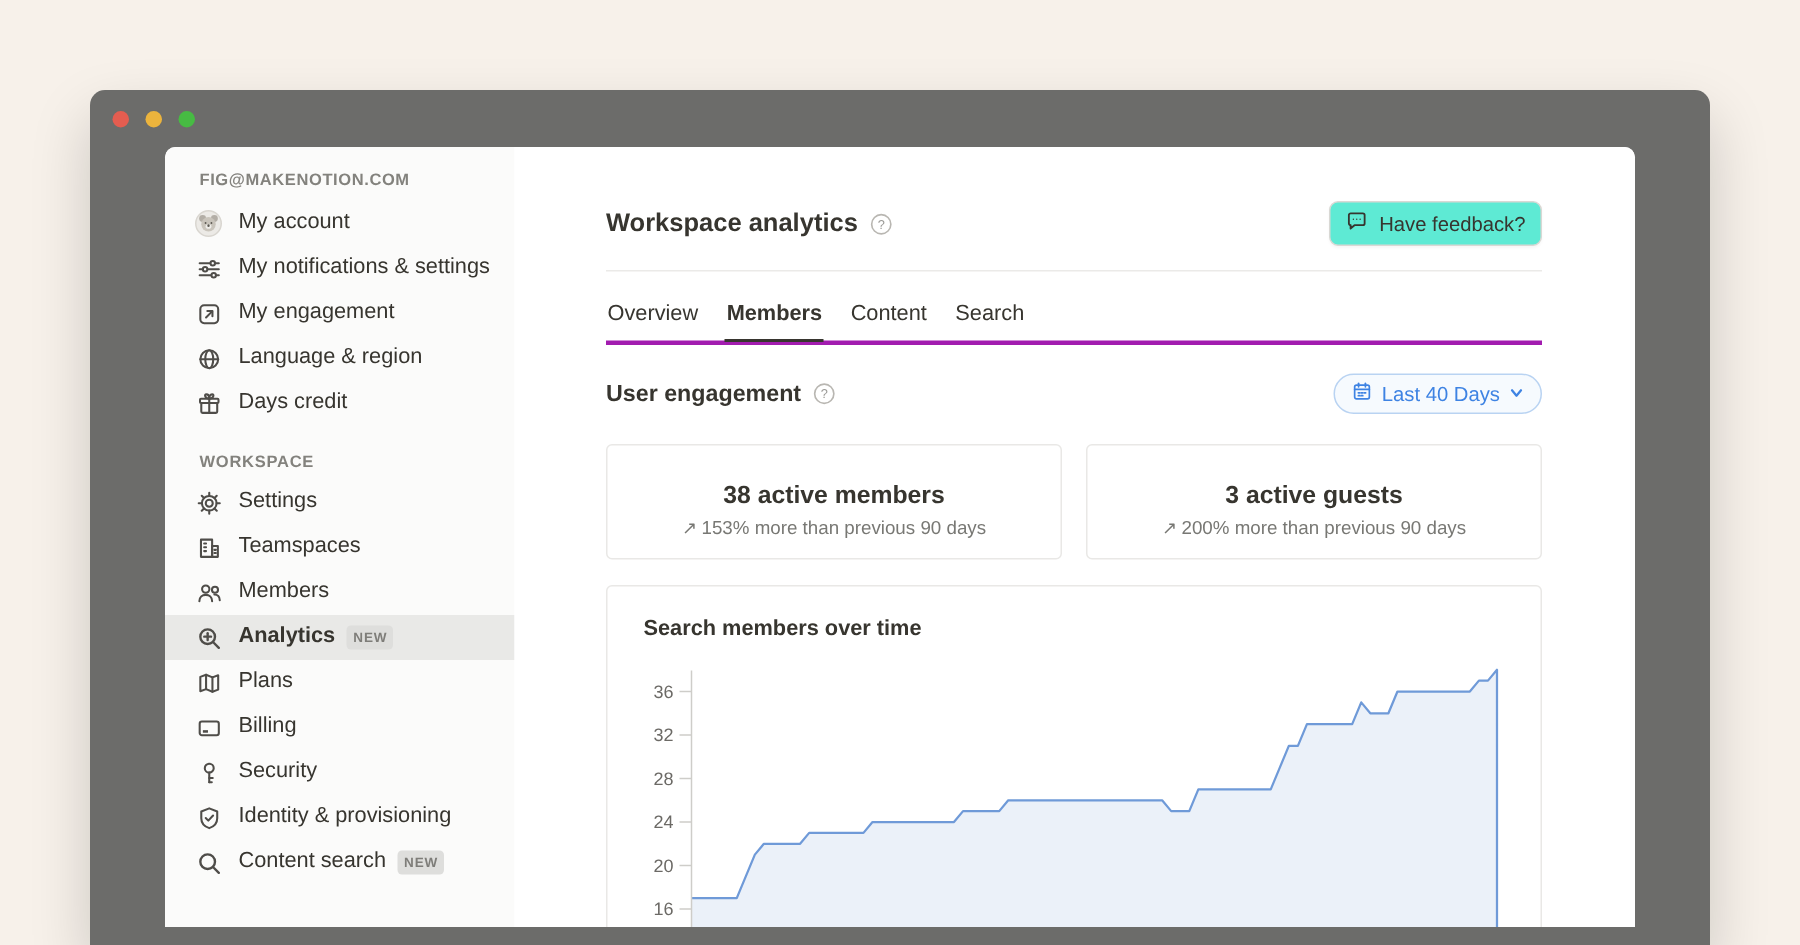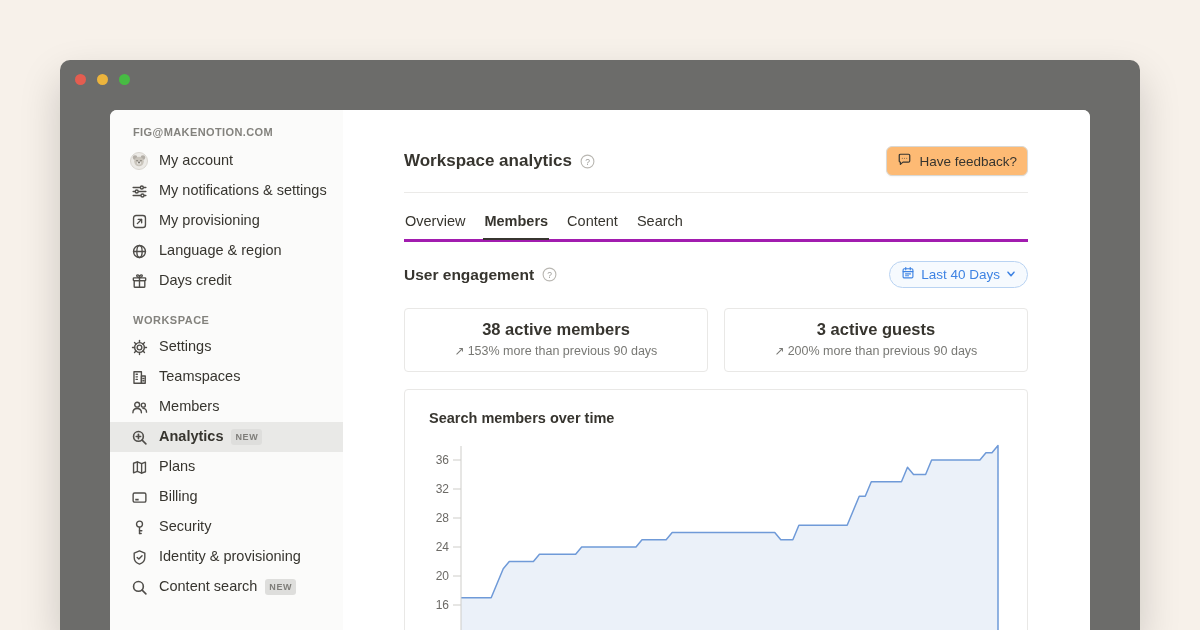--- a/index.html
+++ b/index.html
@@ -14,21 +14,21 @@
     position:absolute; left:60px; top:60px; width:1080px; height:570px;
     background:#6c6c6a; border-radius:10px 10px 0 0;
     box-shadow:0 18px 40px rgba(0,0,0,.18);
   }
   .traffic { position:absolute; top:14px; left:15px; display:flex; gap:11px; }
   .dot { width:11px; height:11px; border-radius:50%; }
   .dot.red { background:#e45d50; }
   .dot.yellow { background:#ecb43d; }
   .dot.green { background:#47bb43; }
   .panel {
-    position:absolute; left:50px; top:50px; width:980px; height:520px;
+    position:absolute; left:50px; top:38px; width:980px; height:520px;
     background:#ffffff; border-radius:7px 7px 0 0; display:flex; overflow:hidden;
   }
   
   .sidebar { width:233px; flex-shrink:0; background:#fbfbfa; padding-top:12px; }
   .side-email {
     padding:4px 12px 8px 23px; font-size:11px; font-weight:600;
     letter-spacing:.4px; color:#83827d;
   }
   .side-section {
     padding:18px 12px 6px 23px; font-size:11px; font-weight:600;
@@ -52,40 +52,40 @@
     border:1px solid #d9d6d0; display:flex; align-items:center; justify-content:center; overflow:hidden;
   }
   svg.icon { stroke:#4f4d49; fill:none; stroke-width:1.3; stroke-linecap:round; stroke-linejoin:round; }
   
   .main { flex:1; padding:0 62px 0 61px; background:#fff; }
   .main-header { display:flex; justify-content:space-between; align-items:center; margin-top:36px; }
   .title-wrap { display:flex; align-items:center; gap:8px; }
   .page-title { font-size:17px; font-weight:700; }
   .help { width:15px; height:15px; cursor:pointer; }
   .feedback-btn {
-    display:flex; align-items:center; gap:7px; background:#fdba74;
+    display:flex; align-items:center; gap:7px; background:#5eead4;
     border:1px solid #d9d8d4; border-radius:6px; padding:5px 10px;
     font-size:13.5px; font-weight:500; color:#37352f; cursor:pointer;
     box-shadow:0 1px 2px rgba(0,0,0,.04);
   }
   .divider { height:1px; background:#ebeae8; margin-top:16px; }
   .tabs { display:flex; gap:17px; margin-top:13px; border-bottom:3px solid #a21caf; }
   .tab { padding:7px 1px 9px; font-size:14.5px; color:#37352f; cursor:pointer; }
   .tab.active { font-weight:700; border-bottom:2px solid #37352f; margin-bottom:-1px; }
   .engage-header { display:flex; justify-content:space-between; align-items:center; margin-top:19px; }
   .section-title { font-size:15.5px; font-weight:700; }
   .date-pill {
     display:flex; align-items:center; gap:6px; border:1px solid #b9d3f2;
     background:#f6fafe; color:#3e83e3; border-radius:14px; padding:4px 11px;
     font-size:13.5px; font-weight:500; cursor:pointer;
   }
   .stats { display:flex; gap:16px; margin-top:20px; }
   .stat-card {
     flex:1; border:1px solid #e9e8e6; border-radius:4px; text-align:center;
-    padding:11px 8px 13px; background:#fff;
+    padding:24px 8px 13px; background:#fff;
   }
   .stat-value { font-size:16.5px; font-weight:700; }
   .stat-delta { font-size:12.5px; color:#787874; margin-top:5px; }
   .trend { margin-right:3px; font-size:12px; }
   .chart-card {
     position:relative; border:1px solid #e9e8e6; border-radius:4px;
     margin-top:17px; height:300px; background:#fff; overflow:hidden;
   }
   .chart-title { position:absolute; left:24px; top:20px; font-size:14.5px; font-weight:700; }
   .chart-svg { position:absolute; left:0; top:50px; }
@@ -136,21 +136,21 @@
       </div>
 
       <div class="side-item">
         <span class="ic">
           <svg class="icon" width="17" height="17" viewBox="0 0 16 16">
             <rect x="2.4" y="2.4" width="11.2" height="11.2" rx="2.4"></rect>
             <line x1="6" y1="10" x2="9.8" y2="6.2"></line>
               <polyline points="6.8,6 10,6 10,9.2"></polyline>
           </svg>
         </span>
-        <span>My provisioning</span>
+        <span>My engagement</span>
       </div>
 
       <div class="side-item">
         <span class="ic">
           <svg class="icon" width="17" height="17" viewBox="0 0 16 16">
             <circle cx="8" cy="8" r="5.6"></circle>
               <ellipse cx="8" cy="8" rx="2.5" ry="5.6"></ellipse>
             <line x1="2.4" y1="8" x2="13.6" y2="8"></line>
           </svg>
         </span>

